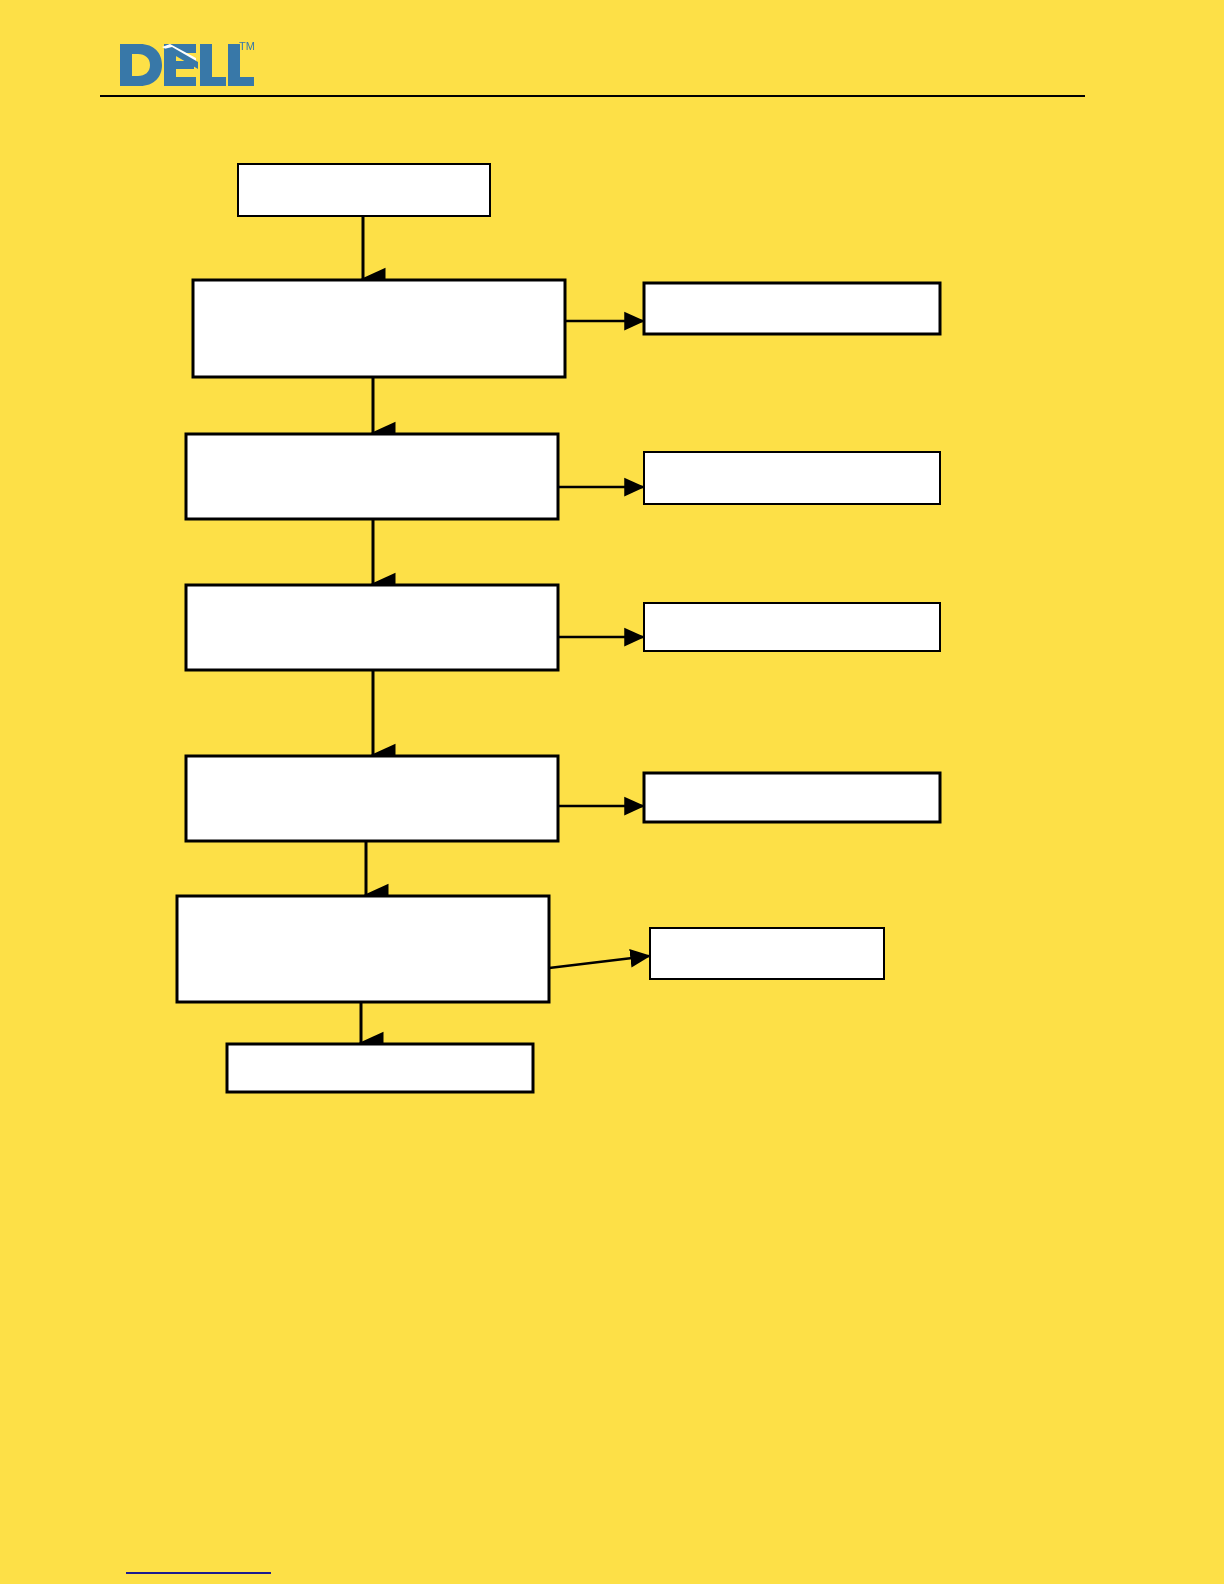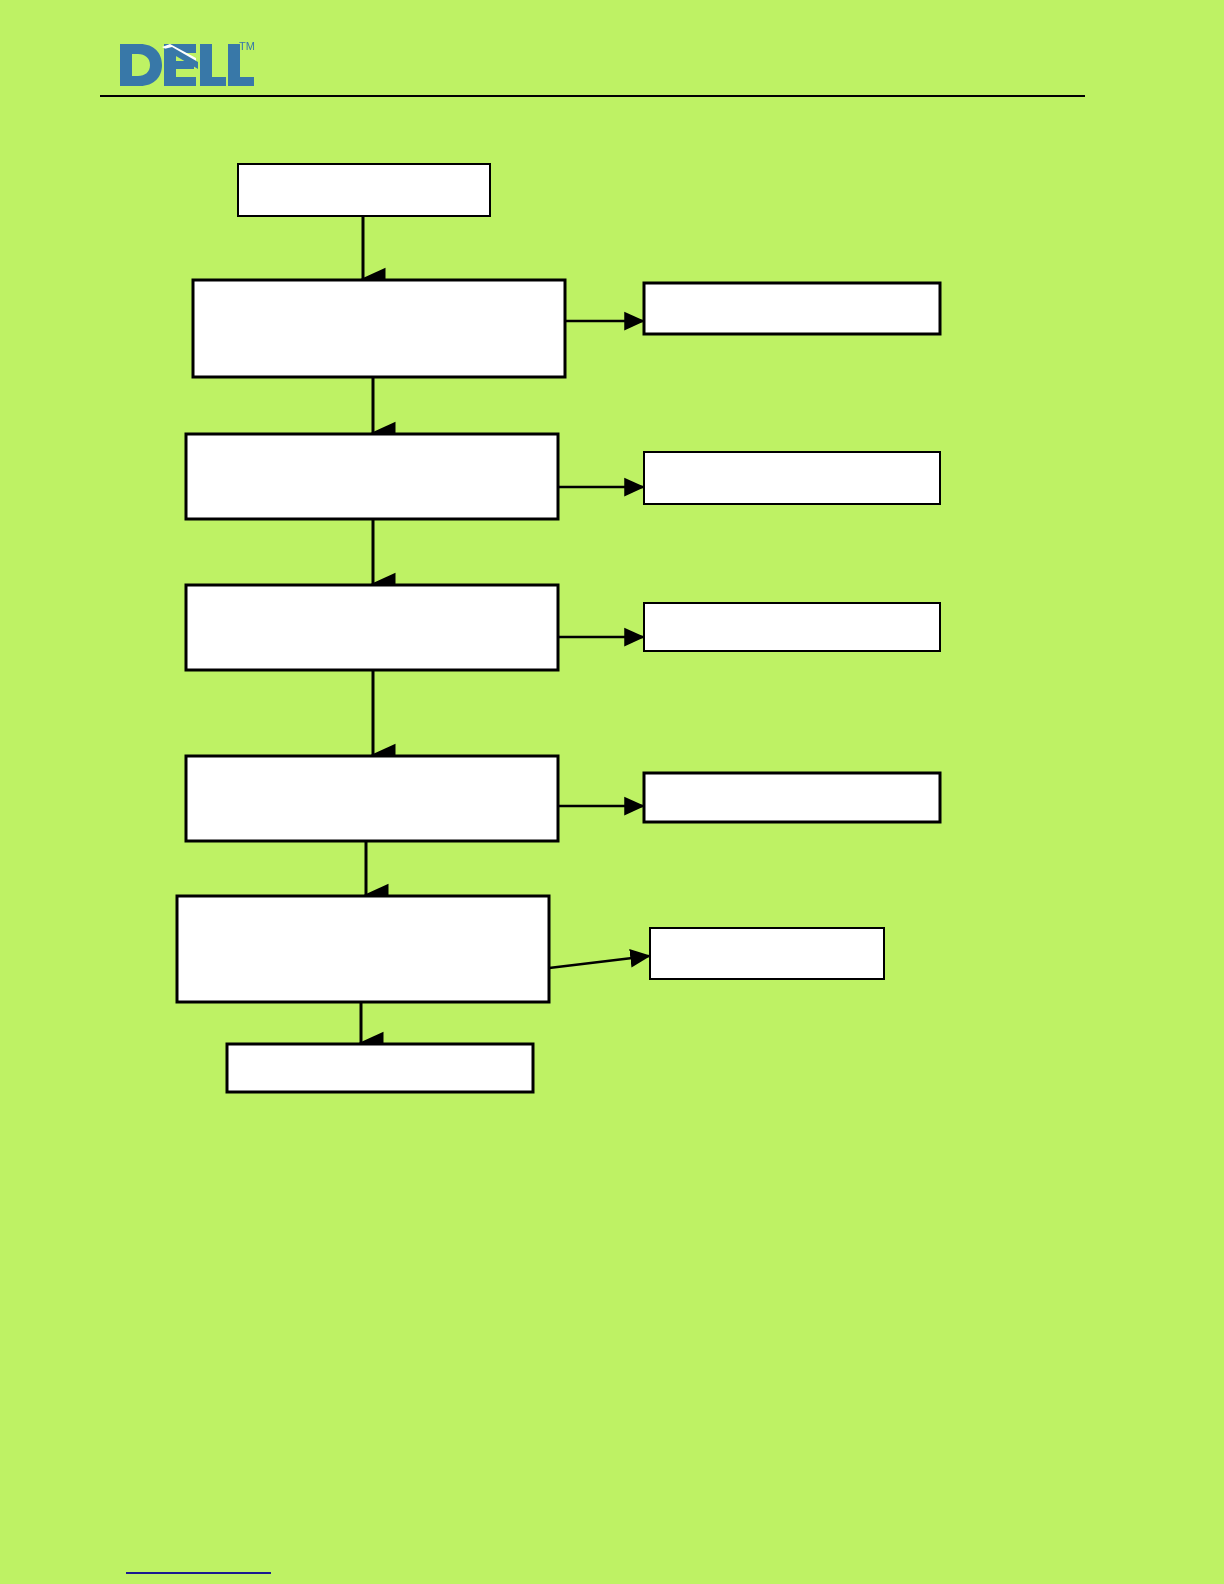--- a/index.html
+++ b/index.html
@@ -10,21 +10,21 @@
   body {
     width: 1224px;
     height: 1584px;
     position: relative;
     font-family: "Liberation Sans", sans-serif;
     overflow: hidden;
   }
   .page {
     position: absolute;
     inset: 0;
-    background: #bef264;
+    background: #fde047;
   }
   
   .header {
     position: absolute;
     left: 0;
     top: 0;
     width: 1224px;
     height: 110px;
   }
   .dell-logo {

